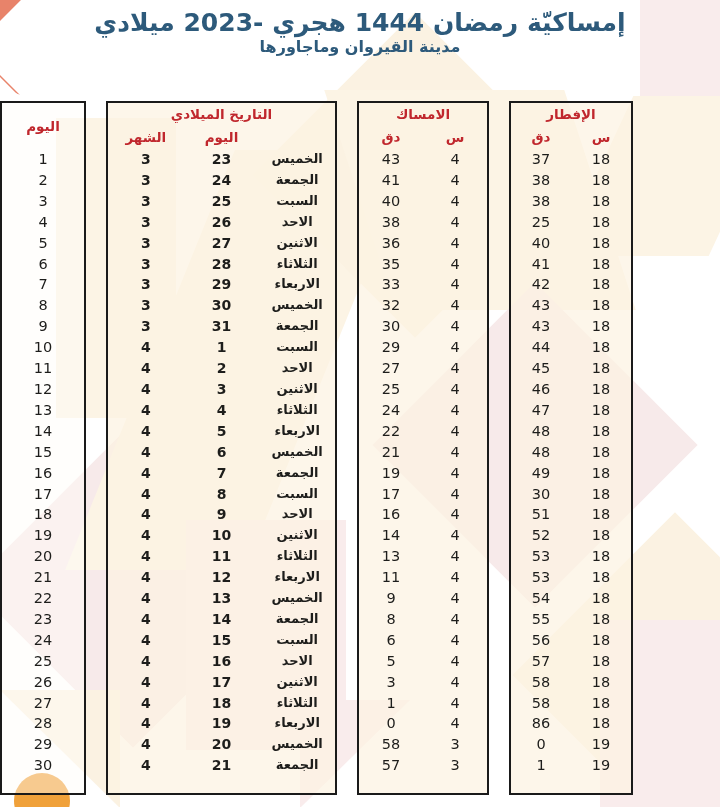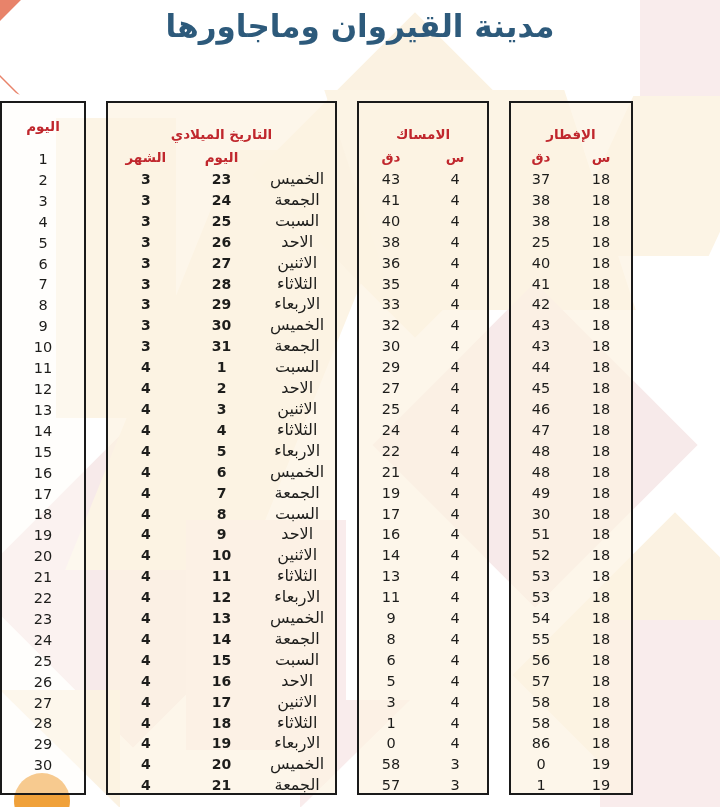--- a/index.html
+++ b/index.html
@@ -82,21 +82,21 @@
     text-align: center;
     padding-top: 8px;
   }
   .title-line {
     color: #2d5a7b;
     font-weight: bold;
     line-height: 1.18;
     letter-spacing: 0px;
   }
   #title-line-1 { font-size: 25px; }
-  #title-line-2 { font-size: 31px; }
+  #title-line-2 { font-size: 16px; }
 
   
   #tables-row {
     position: absolute;
     z-index: 3;
     top: 101px;
     left: 0;
     right: 0;
     height: 694px;
     display: flex;
@@ -129,37 +129,37 @@
     padding: 0;
     text-align: center;
     vertical-align: middle;
   }
 
   .grp-head {
     color: #c0272d;
     font-size: 13.5px;
     font-weight: bold;
     height: 22px;
-    padding-top: 20px;
+    padding-top: 0;
   }
   .sub-head {
     color: #c0272d;
     font-size: 13.5px;
     font-weight: bold;
     height: 24px;
   }
   .cell {
     color: #1d1d1b;
     font-size: 14.5px;
     height: 20.9px;
     line-height: 20.9px;
     font-weight: normal;
   }
   .cell.bold { font-weight: bold; font-size: 14px; }
-  .cell.dayname { font-weight: normal; font-size: 16px; }
+  .cell.dayname { font-weight: bold; font-size: 13px; }
 
   
   #tbl-day      { width: 86px; }
   #tbl-gdate    { width: 231px; }
   #tbl-imsak    { width: 132px; }
   #tbl-iftar    { width: 124px; }
 </style>
 </head>
 <body>
 
@@ -180,20 +180,21 @@
   <div class="deco wm-tri" style="top:700px;left:300px;border-width:108px 110px 0 0;border-color:#f9ecec transparent transparent transparent;"></div>
 
   <div class="deco" id="chevron-topleft"></div>
   <div class="deco" id="chevron-topleft-inner"></div>
   <div class="deco" id="chevron-topleft-white2"></div>
 
   <div class="deco" id="semicircle-bottomleft"></div>
 </div>
 
 <div id="title-block">
+  <div class="title-line" id="title-line-1">إمساكيّة رمضان 1444 هجري -2023 ميلادي</div>
   <div class="title-line" id="title-line-2">مدينة القيروان وماجاورها</div>
 </div>
 
 <div id="tables-row">
 
   <div class="tbl translucent" id="tbl-day">
     <table>
       <thead>
         <tr>
           <th class="grp-head" style="height:46px;padding-top:0;">اليوم</th>

